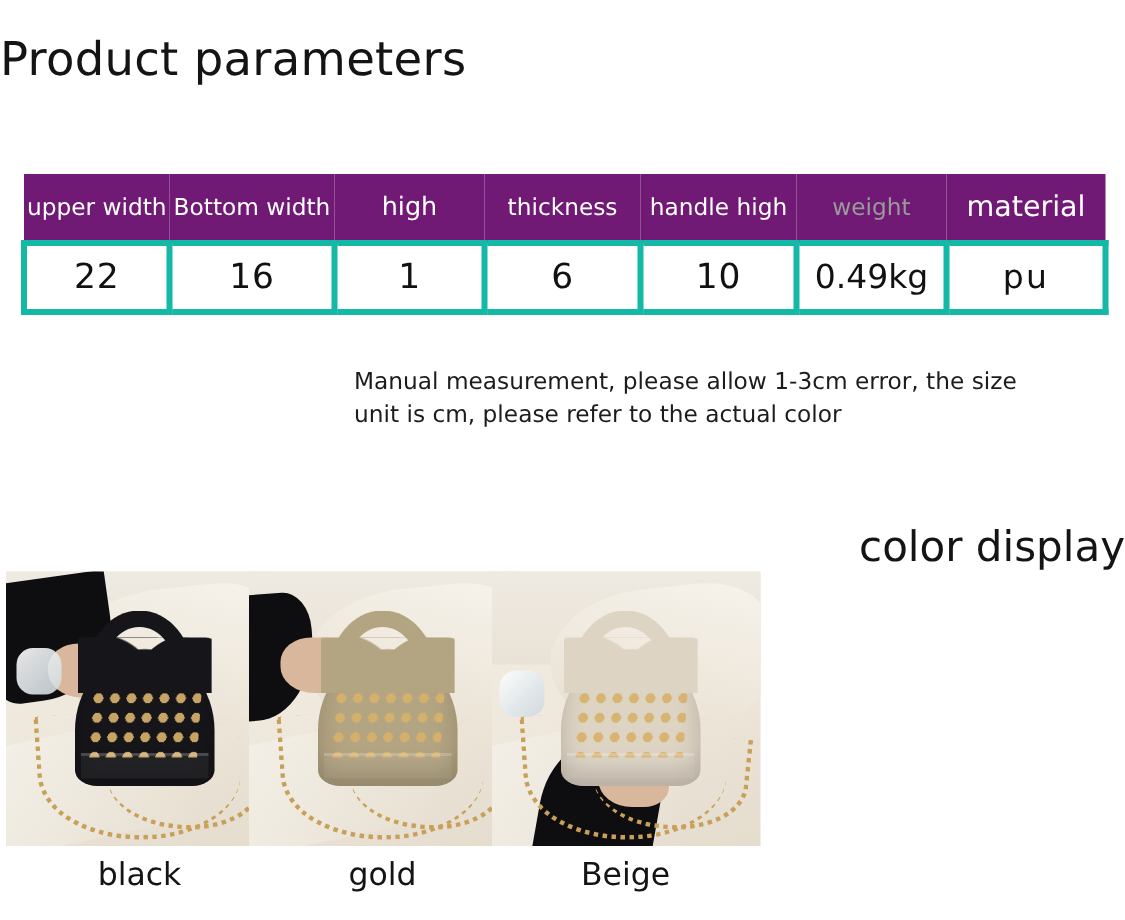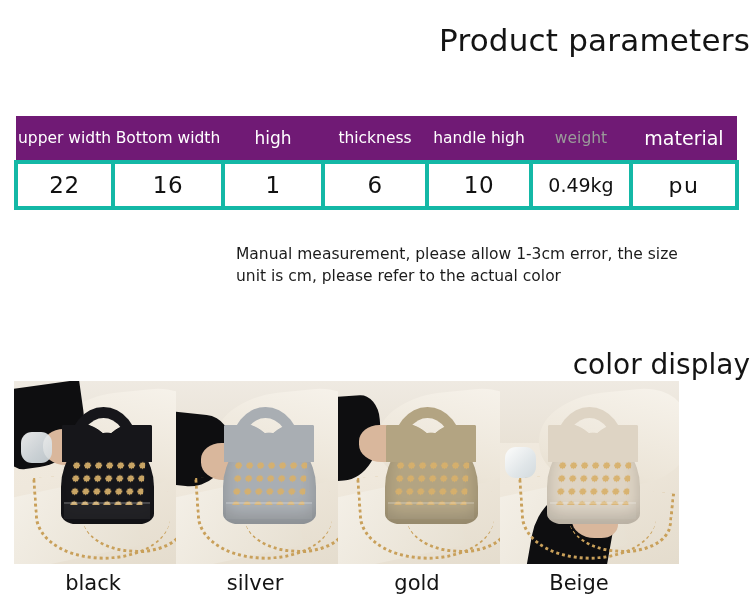--- a/index.html
+++ b/index.html
@@ -14,21 +14,21 @@
     overflow: hidden;
     position: relative;
   }
 
   
   .page-title {
     position: absolute;
     top: 22px;
     left: 0;
     width: 750px;
-    text-align: right;
+    text-align: left;
     font-size: 31px;
     font-weight: 400;
     color: #141414;
     letter-spacing: 0.2px;
   }
 
   
   .spec-table {
     position: absolute;
     left: 14px;
@@ -62,21 +62,21 @@
     background: #ffffff;
     color: #111111;
     font-size: 23px;
     height: 46px;
     vertical-align: middle;
     text-align: center;
     border: 4px solid #14b8a6;
     box-sizing: border-box;
     letter-spacing: 0.5px;
   }
-  .spec-body td.v-kg { font-size: 19px; letter-spacing: 0; }
+  .spec-body td.v-kg { font-size: 22px; letter-spacing: 0; }
   .spec-body td.v-pu { font-size: 22px; letter-spacing: 1.5px; }
 
   
   .note {
     position: absolute;
     left: 236px;
     top: 243px;
     width: 470px;
     font-size: 15.5px;
     line-height: 1.45;
@@ -102,20 +102,21 @@
     left: 14px;
     top: 381px;
     width: 722px;
     display: flex;
     gap: 4px;
   }
   .swatch {
     width: 158px;
     display: flex;
     flex-direction: column;
+    align-items: center;
   }
   .photo {
     width: 179px;
     height: 183px;
     position: relative;
     overflow: hidden;
     background: #efe9df;
   }
   .swatch-label {
     margin-top: 9px;
@@ -325,38 +326,20 @@
       <div class="chain2"></div>
       <div class="handle-scrunch" style="--bagcol:#16161a"></div>
       <div class="bag" style="--bagcol:#16161a">
         <div class="studs"></div>
         <div class="bag-band"></div>
       </div>
     </div>
     <div class="swatch-label">black</div>
   </div>
 
-  <div class="swatch">
-    <div class="photo">
-      <div class="bg-cloth"></div>
-      <div class="bg-wall"></div>
-      <div class="bg-drape"></div>
-      <div class="bg-board"></div>
-      <div class="arm arm-2"></div>
-      <div class="hand" style="left:14%;top:34%"></div>
-      <div class="chain"></div>
-      <div class="chain2"></div>
-      <div class="handle-scrunch" style="--bagcol:#a9aeb3"></div>
-      <div class="bag" style="--bagcol:#a9aeb3">
-        <div class="studs"></div>
-        <div class="bag-band"></div>
-      </div>
-    </div>
-    <div class="swatch-label">silver</div>
-  </div>
 
   <div class="swatch">
     <div class="photo">
       <div class="bg-cloth"></div>
       <div class="bg-wall"></div>
       <div class="bg-drape"></div>
       <div class="bg-board"></div>
       <div class="arm arm-3"></div>
       <div class="hand" style="left:12%;top:24%"></div>
       <div class="chain"></div>

